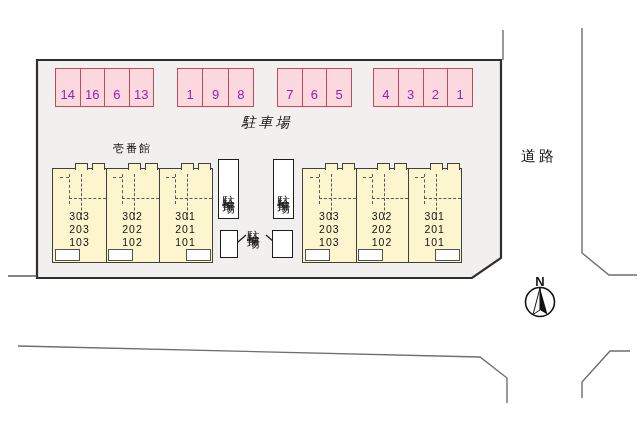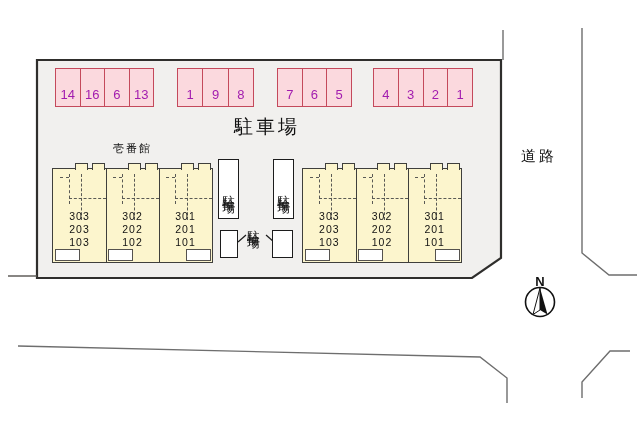--- a/index.html
+++ b/index.html
@@ -14,21 +14,21 @@
   .bname{position:absolute;font-size:11px;letter-spacing:2px;transform:translateX(-50%);}
   .divider{position:absolute;top:0;bottom:0;width:0;border-left:1px solid #3f3f3c;}
   .notch{position:absolute;height:7px;background:#fcf5cd;border:1px solid #3f3f3c;border-bottom:none;box-sizing:border-box;}
   .dv{position:absolute;width:0;border-left:1px dashed #5a5a55;}
   .dh{position:absolute;height:0;border-top:1px dashed #5a5a55;}
   .rooms{position:absolute;text-align:center;font-size:10.5px;line-height:12.8px;letter-spacing:1px;}
   .entry{position:absolute;width:25px;height:12px;background:#fff;border:1px solid #55524e;box-sizing:border-box;}
   .bikebox{position:absolute;background:#fff;border:1px solid #1c1c1c;box-sizing:border-box;
            display:flex;align-items:center;justify-content:center;}
   .vtext{writing-mode:vertical-rl;text-orientation:upright;font-size:12.5px;letter-spacing:3px;line-height:1;color:#111;}
-  .parkinglbl{font-size:19px;letter-spacing:3px;}
+  .parkinglbl{font-size:14px;letter-spacing:3px;font-style:italic;}
   .roadlbl{font-size:15px;letter-spacing:3px;font-family:Liberation Mono, monospace;}
   .northlbl{font-size:13px;font-weight:bold;transform:translateX(-50%);}
 </style>
 </head>
 <body>
 
 <div class="canvas">
 
   <svg class="bg" width="640" height="427" viewBox="0 0 640 427">
 

